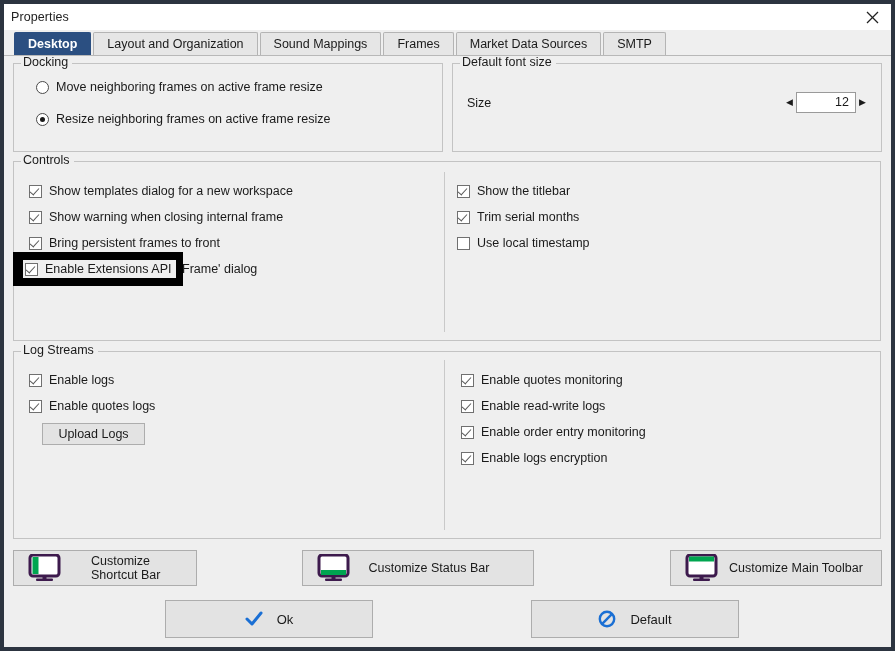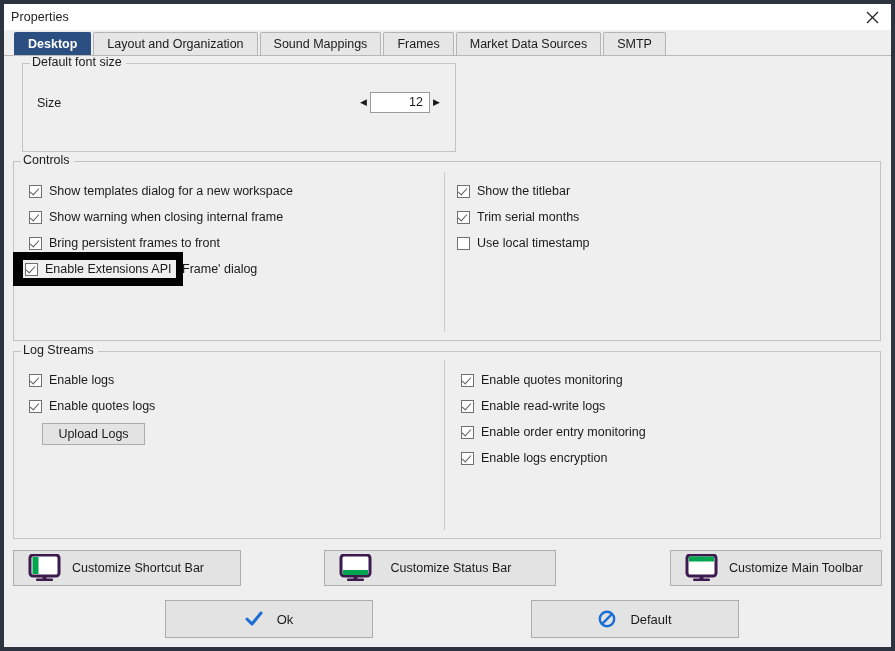--- a/index.html
+++ b/index.html
@@ -308,20 +308,33 @@
     <div class="tab"><span>Sound Mappings</span></div>
     <div class="tab"><span>Frames</span></div>
     <div class="tab"><span>Market Data Sources</span></div>
     <div class="tab"><span>SMTP</span></div>
   </div>
 
   <div class="page">
 
     <div class="row2" style="height:89px;">
 
+      <div class="groupbox" style="width:434px;height:89px;">
+        <span class="gb-title">Docking</span>
+        <div class="gb-body" style="padding-left:22px;padding-top:12px;">
+          <div class="opt">
+            <span class="radio"></span>
+            <span class="opt-label">Move neighboring frames on active frame resize</span>
+          </div>
+          <div class="opt" style="margin-top:10px;">
+            <span class="radio checked"></span>
+            <span class="opt-label">Resize neighboring frames on active frame resize</span>
+          </div>
+        </div>
+      </div>
 
       <div class="groupbox" style="width:434px;height:89px;margin-left:9px;">
         <span class="gb-title">Default font size</span>
         <div class="gb-body" style="display:flex;align-items:center;justify-content:space-between;padding:0 12px 0 14px;height:100%;box-sizing:border-box;">
           <span class="opt-label" style="margin-top:-10px;">Size</span>
           <div class="spin-wrap" style="margin-top:-10px;">
             <span class="spin-arrow">◀</span>
             <div class="spin-field">12</div>
             <span class="spin-arrow">▶</span>
           </div>
@@ -411,21 +424,21 @@
         </div>
         <div class="chk-row">
           <span class="chkbox checked"></span>
           <span class="chk-label">Enable logs encryption</span>
         </div>
       </div>
     </div>
 
     <div class="row2" style="margin-top:11px;justify-content:space-between;">
 
-      <div class="cust-btn" style="width:228px;">
+      <div class="cust-btn" style="width:184px;gap:19px;">
         <svg class="mon-icon" width="34" height="28" viewBox="0 0 34 28">
           <rect x="2" y="1" width="29" height="21" rx="3" fill="#ffffff" stroke="#3d1a4d" stroke-width="3"></rect>
           <rect x="4.5" y="3" width="6" height="17" fill="#00a550"></rect>
           <rect x="14.5" y="22" width="4" height="3" fill="#3d1a4d"></rect>
           <rect x="8" y="24.5" width="17" height="2.6" rx="1" fill="#3d1a4d"></rect>
         </svg>
         <span class="label">Customize Shortcut Bar</span>
       </div>
 
       <div class="cust-btn" style="width:232px;gap:8px;">

